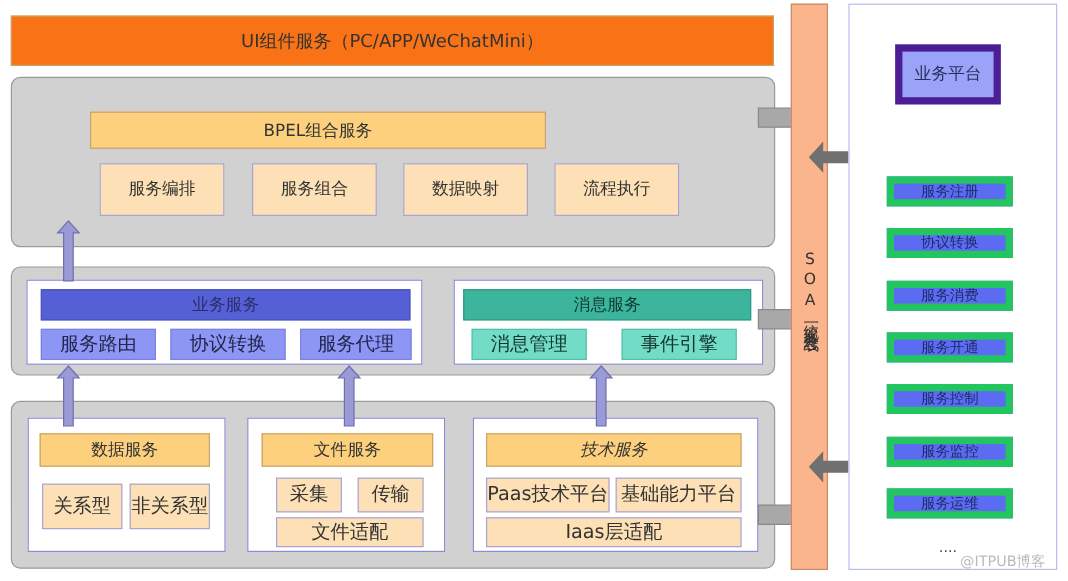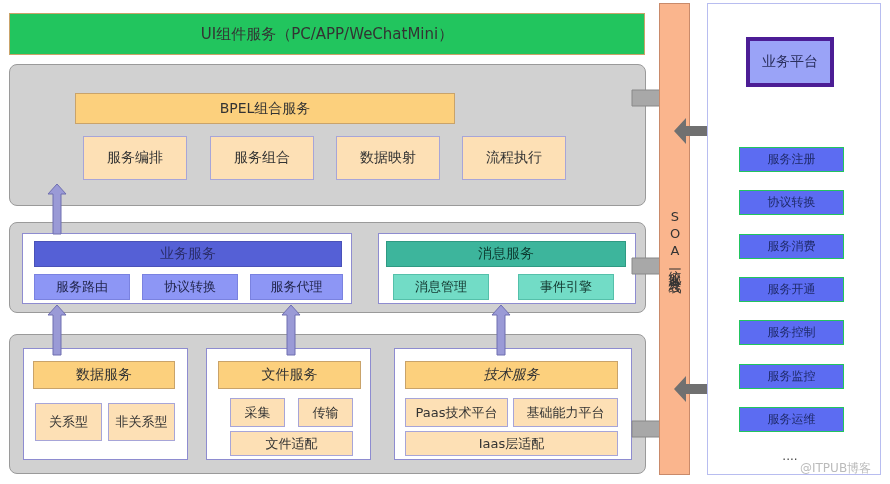--- a/index.html
+++ b/index.html
@@ -1,30 +1,30 @@
 <!DOCTYPE html>
 <html><head>
 <meta charset="utf-8">
 <style>
   html, body { margin:0; padding:0; }
   body { width:890px; height:484px; background:#ffffff; position:relative; overflow:hidden;
          font-family:"DejaVu Sans", sans-serif; color:#333; }
   .abs { position:absolute; box-sizing:border-box; }
   .center { display:flex; align-items:center; justify-content:center; text-align:center; }
-  .orange-bar { background:#22c55e; border:1px solid #c9a36a;text-align:right; }
+  .orange-bar { background:#f97316; border:1px solid #c9a36a;text-align:right; }
   .orange-head { background:#fcd07d; border:1px solid #c9a36a; }
   .peach { background:#fde0b5; border:1px solid #a7a5d8; }
   .gray-panel { background:#d1d1d1; border:1px solid #9a9a9a; border-radius:8px; }
   .white-box { background:#ffffff; border:1px solid #8e8cd0; }
   .blue-head { background:#5560d6; border:1px solid #4a52b8; color:#2b2e6b; }
   .blue-sub { background:#8d96f5; border:1px solid #7a82e0; color:#22264d; }
   .teal-head { background:#3db59c; border:1px solid #2f9a83; color:#0d3a30; }
   .teal-sub { background:#72dcc6; border:1px solid #55c0aa; color:#12352e; }
-  .side-item { background:#5c6cf2; border:1px solid #22c55e; color:#1f2a6a; font-size:12px; }
-  .t13 { font-size:13px; }
+  .side-item { background:#5c6cf2; border:6px solid #22c55e; color:#1f2a6a; font-size:12px; }
+  .t13 { font-size:16px; }
   .t14 { font-size:14px; }
   .t15 { font-size:15px; }
   .bus { background:#fab58d; border:1px solid #c98a6a; }
   .bus-text { font-size:13px; color:#333; line-height:18px; writing-mode:vertical-rl; text-orientation:upright; letter-spacing:2px; }
   svg.arrow { position:absolute; overflow:visible; }
 </style>
 </head>
 <body>
 
 <div class="abs orange-bar center t15" style="left:9px;top:13px;width:636px;height:42px;">UI组件服务（PC/APP/WeChatMini）</div>
@@ -96,21 +96,21 @@
 </div>
 
 <svg class="arrow" style="left:674px;top:118px;" width="58" height="26">
   <polygon points="0,13 12,0 12,8 46,8 46,0 58,13 46,26 46,18 12,18 12,26" fill="#707070"></polygon>
 </svg>
 <svg class="arrow" style="left:674px;top:376px;" width="58" height="26">
   <polygon points="0,13 12,0 12,8 46,8 46,0 58,13 46,26 46,18 12,18 12,26" fill="#707070"></polygon>
 </svg>
 
 <div class="abs" style="left:707px;top:3px;width:174px;height:472px;border:1px solid #b8bdf0;background:#fff;"></div>
-<div class="abs center t14" style="left:746px;top:37px;width:88px;height:50px;background:#9aa3f7;border:4px solid #4c1d95;color:#2a2f5e;">业务平台</div>
+<div class="abs center t14" style="left:746px;top:37px;width:88px;height:50px;background:#9aa3f7;border:6px solid #4c1d95;color:#2a2f5e;">业务平台</div>
 
 <div class="abs side-item center" style="left:739px;top:147px;width:105px;height:25px;">服务注册</div>
 <div class="abs side-item center" style="left:739px;top:190px;width:105px;height:25px;">协议转换</div>
 <div class="abs side-item center" style="left:739px;top:234px;width:105px;height:25px;">服务消费</div>
 <div class="abs side-item center" style="left:739px;top:277px;width:105px;height:25px;">服务开通</div>
 <div class="abs side-item center" style="left:739px;top:320px;width:105px;height:25px;">服务控制</div>
 <div class="abs side-item center" style="left:739px;top:364px;width:105px;height:25px;">服务监控</div>
 <div class="abs side-item center" style="left:739px;top:407px;width:105px;height:25px;text-align:center;">服务运维</div>
 <div class="abs center" style="left:770px;top:448px;width:40px;height:16px;font-size:12px;color:#444;">....</div>
 <div class="abs" style="left:800px;top:460px;width:90px;height:18px;font-size:12px;color:#bbbbbb;">@ITPUB博客</div>

